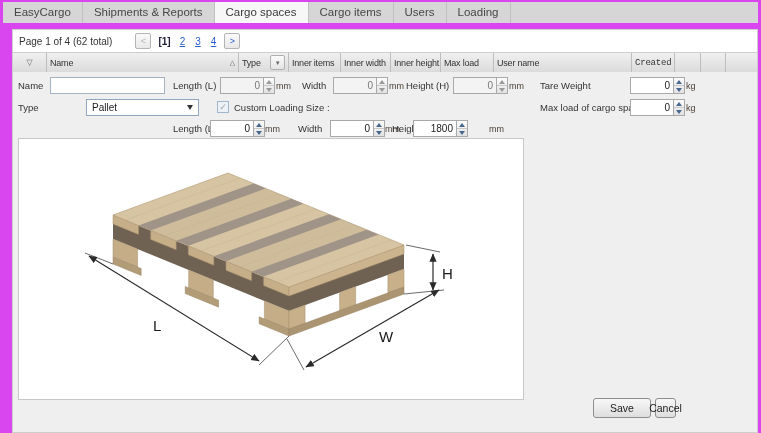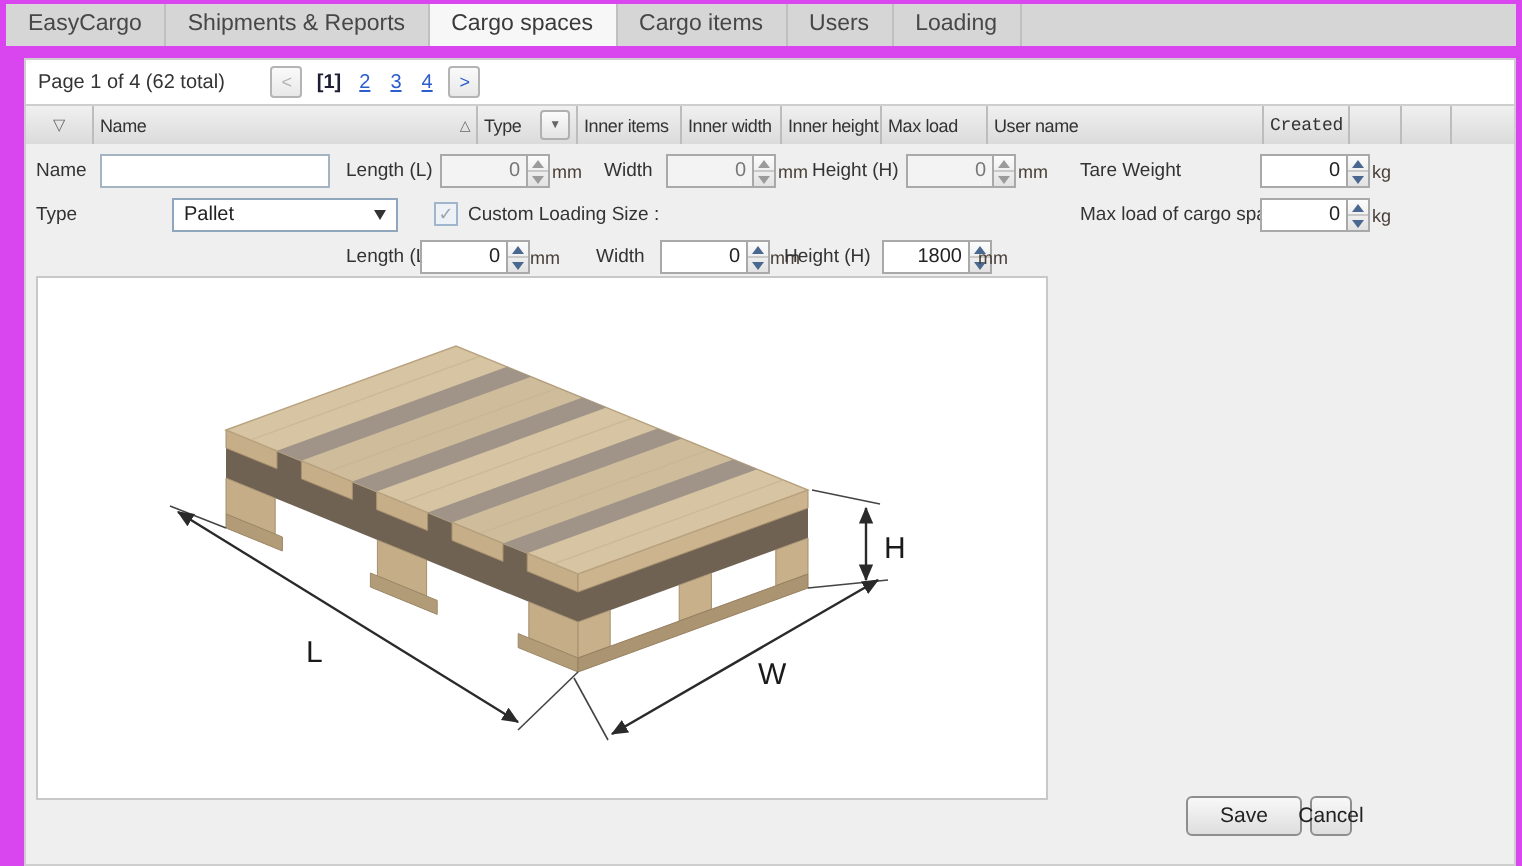--- a/index.html
+++ b/index.html
@@ -247,21 +247,21 @@
             <span class="sb">
                 <span class="tri-up"></span>
               </span>
             <span class="sb">
                 <span class="tri-dn"></span>
               </span>
           </div>
         </div>
         <span class="unit" style="left:372px;">mm</span>
         <span class="flabel" style="left:379px;">Height (H)</span>
-        <div class="spin" style="left:428px;">
+        <div class="spin" style="left:400px;">
           <input value="1800" style="">
           <div class="spinbtns">
             <span class="sb">
                 <span class="tri-up"></span>
               </span>
             <span class="sb">
                 <span class="tri-dn"></span>
               </span>
           </div>
         </div>

